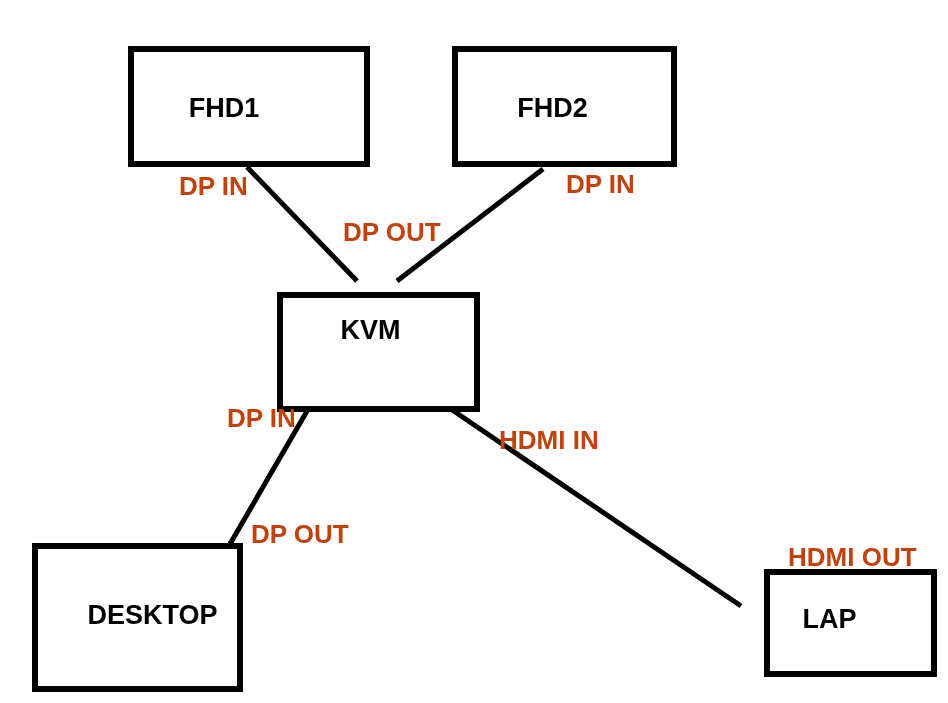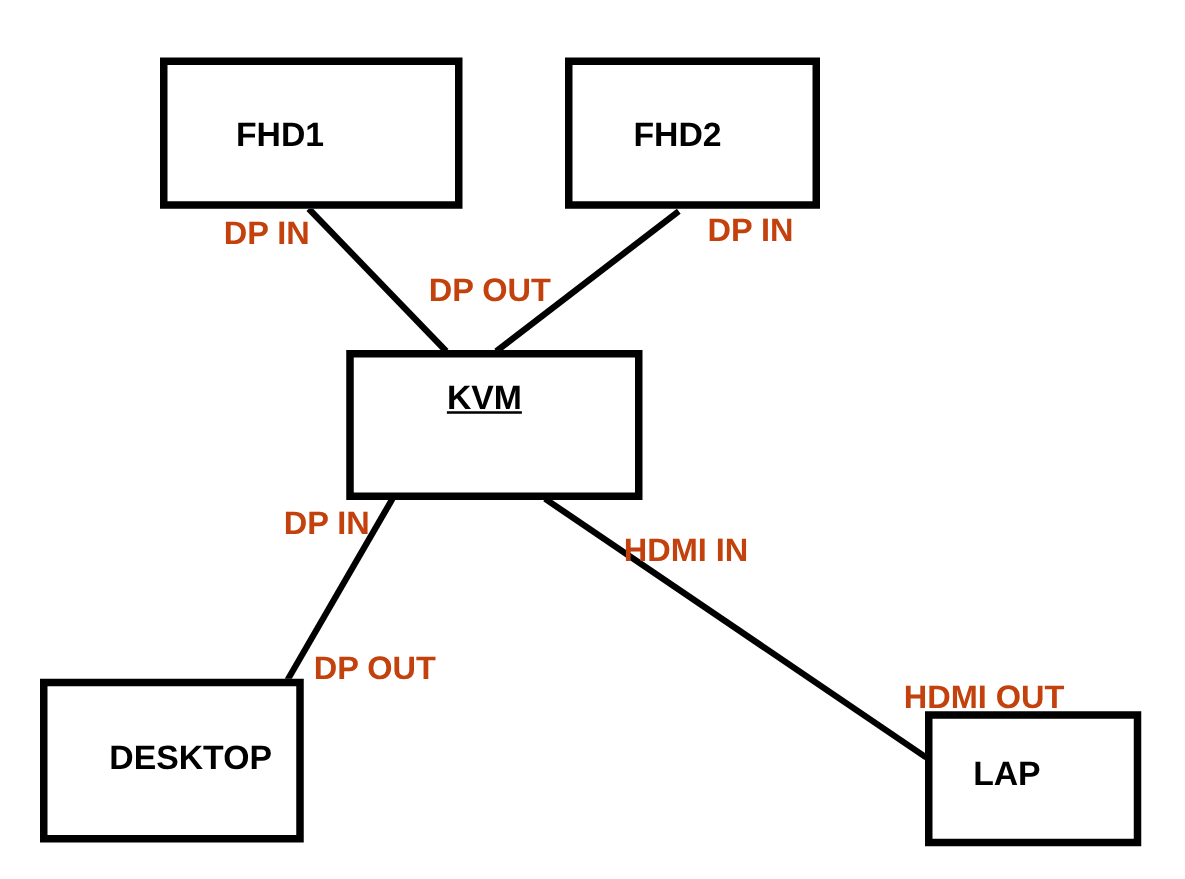--- a/index.html
+++ b/index.html
@@ -45,38 +45,38 @@
   .edge-label {
     position: absolute;
     font-size: 26px;
     font-weight: bold;
     color: #c2410c;
     line-height: 31px;
     white-space: nowrap;
   }
   
   .node-fhd1    { left: 128px; top: 46px;  width: 242px; height: 121px; }
-  .node-fhd2    { left: 452px; top: 46px;  width: 204px; height: 121px; }
-  .node-kvm     { left: 277px; top: 280px; width: 237px; height: 120px; text-decoration: underline; }
-  .node-desktop { left: 32px;  top: 543px; width: 211px; height: 131px; }
-  .node-lap     { left: 740px; top: 569px; width: 173px; height: 108px; }
+  .node-fhd2    { left: 452px; top: 46px;  width: 225px; height: 121px; }
+  .node-kvm     { left: 277px; top: 292px; width: 203px; height: 120px; }
+  .node-desktop { left: 32px;  top: 543px; width: 211px; height: 149px; }
+  .node-lap     { left: 764px; top: 569px; width: 173px; height: 108px; }
   
   .node-fhd1 .node-label    { transform: translate(-25px, 2px); }
   .node-fhd2 .node-label    { transform: translate(-12px, 2px); }
   .node-kvm .node-label     { transform: translate(-8px, -22px); }
   .node-desktop .node-label { transform: translate(15px, -2px); }
   .node-lap .node-label     { transform: translate(-21px, -4px); }
   
   .lbl-fhd1-dp-in    { left: 179px; top: 171px; }
   .lbl-fhd2-dp-in    { left: 566px; top: 169px; }
   .lbl-kvm-dp-out    { left: 343px; top: 217px; }
   .lbl-kvm-dp-in     { left: 227px; top: 403px; }
   .lbl-kvm-hdmi-in   { left: 499px; top: 425px; }
   .lbl-desktop-dp-out{ left: 251px; top: 519px; }
-  .lbl-lap-hdmi-out  { left: 723px; top: 542px; }
+  .lbl-lap-hdmi-out  { left: 788px; top: 542px; }
 </style>
 </head>
 <body>
 
 <div class="canvas">
 
   <svg class="edges-svg" viewBox="0 0 948 703" xmlns="http://www.w3.org/2000/svg">
     <line x1="357" y1="281" x2="247" y2="167"></line>
     <line x1="397" y1="281" x2="543" y2="169"></line>
     <line x1="314" y1="399" x2="230" y2="544"></line>

